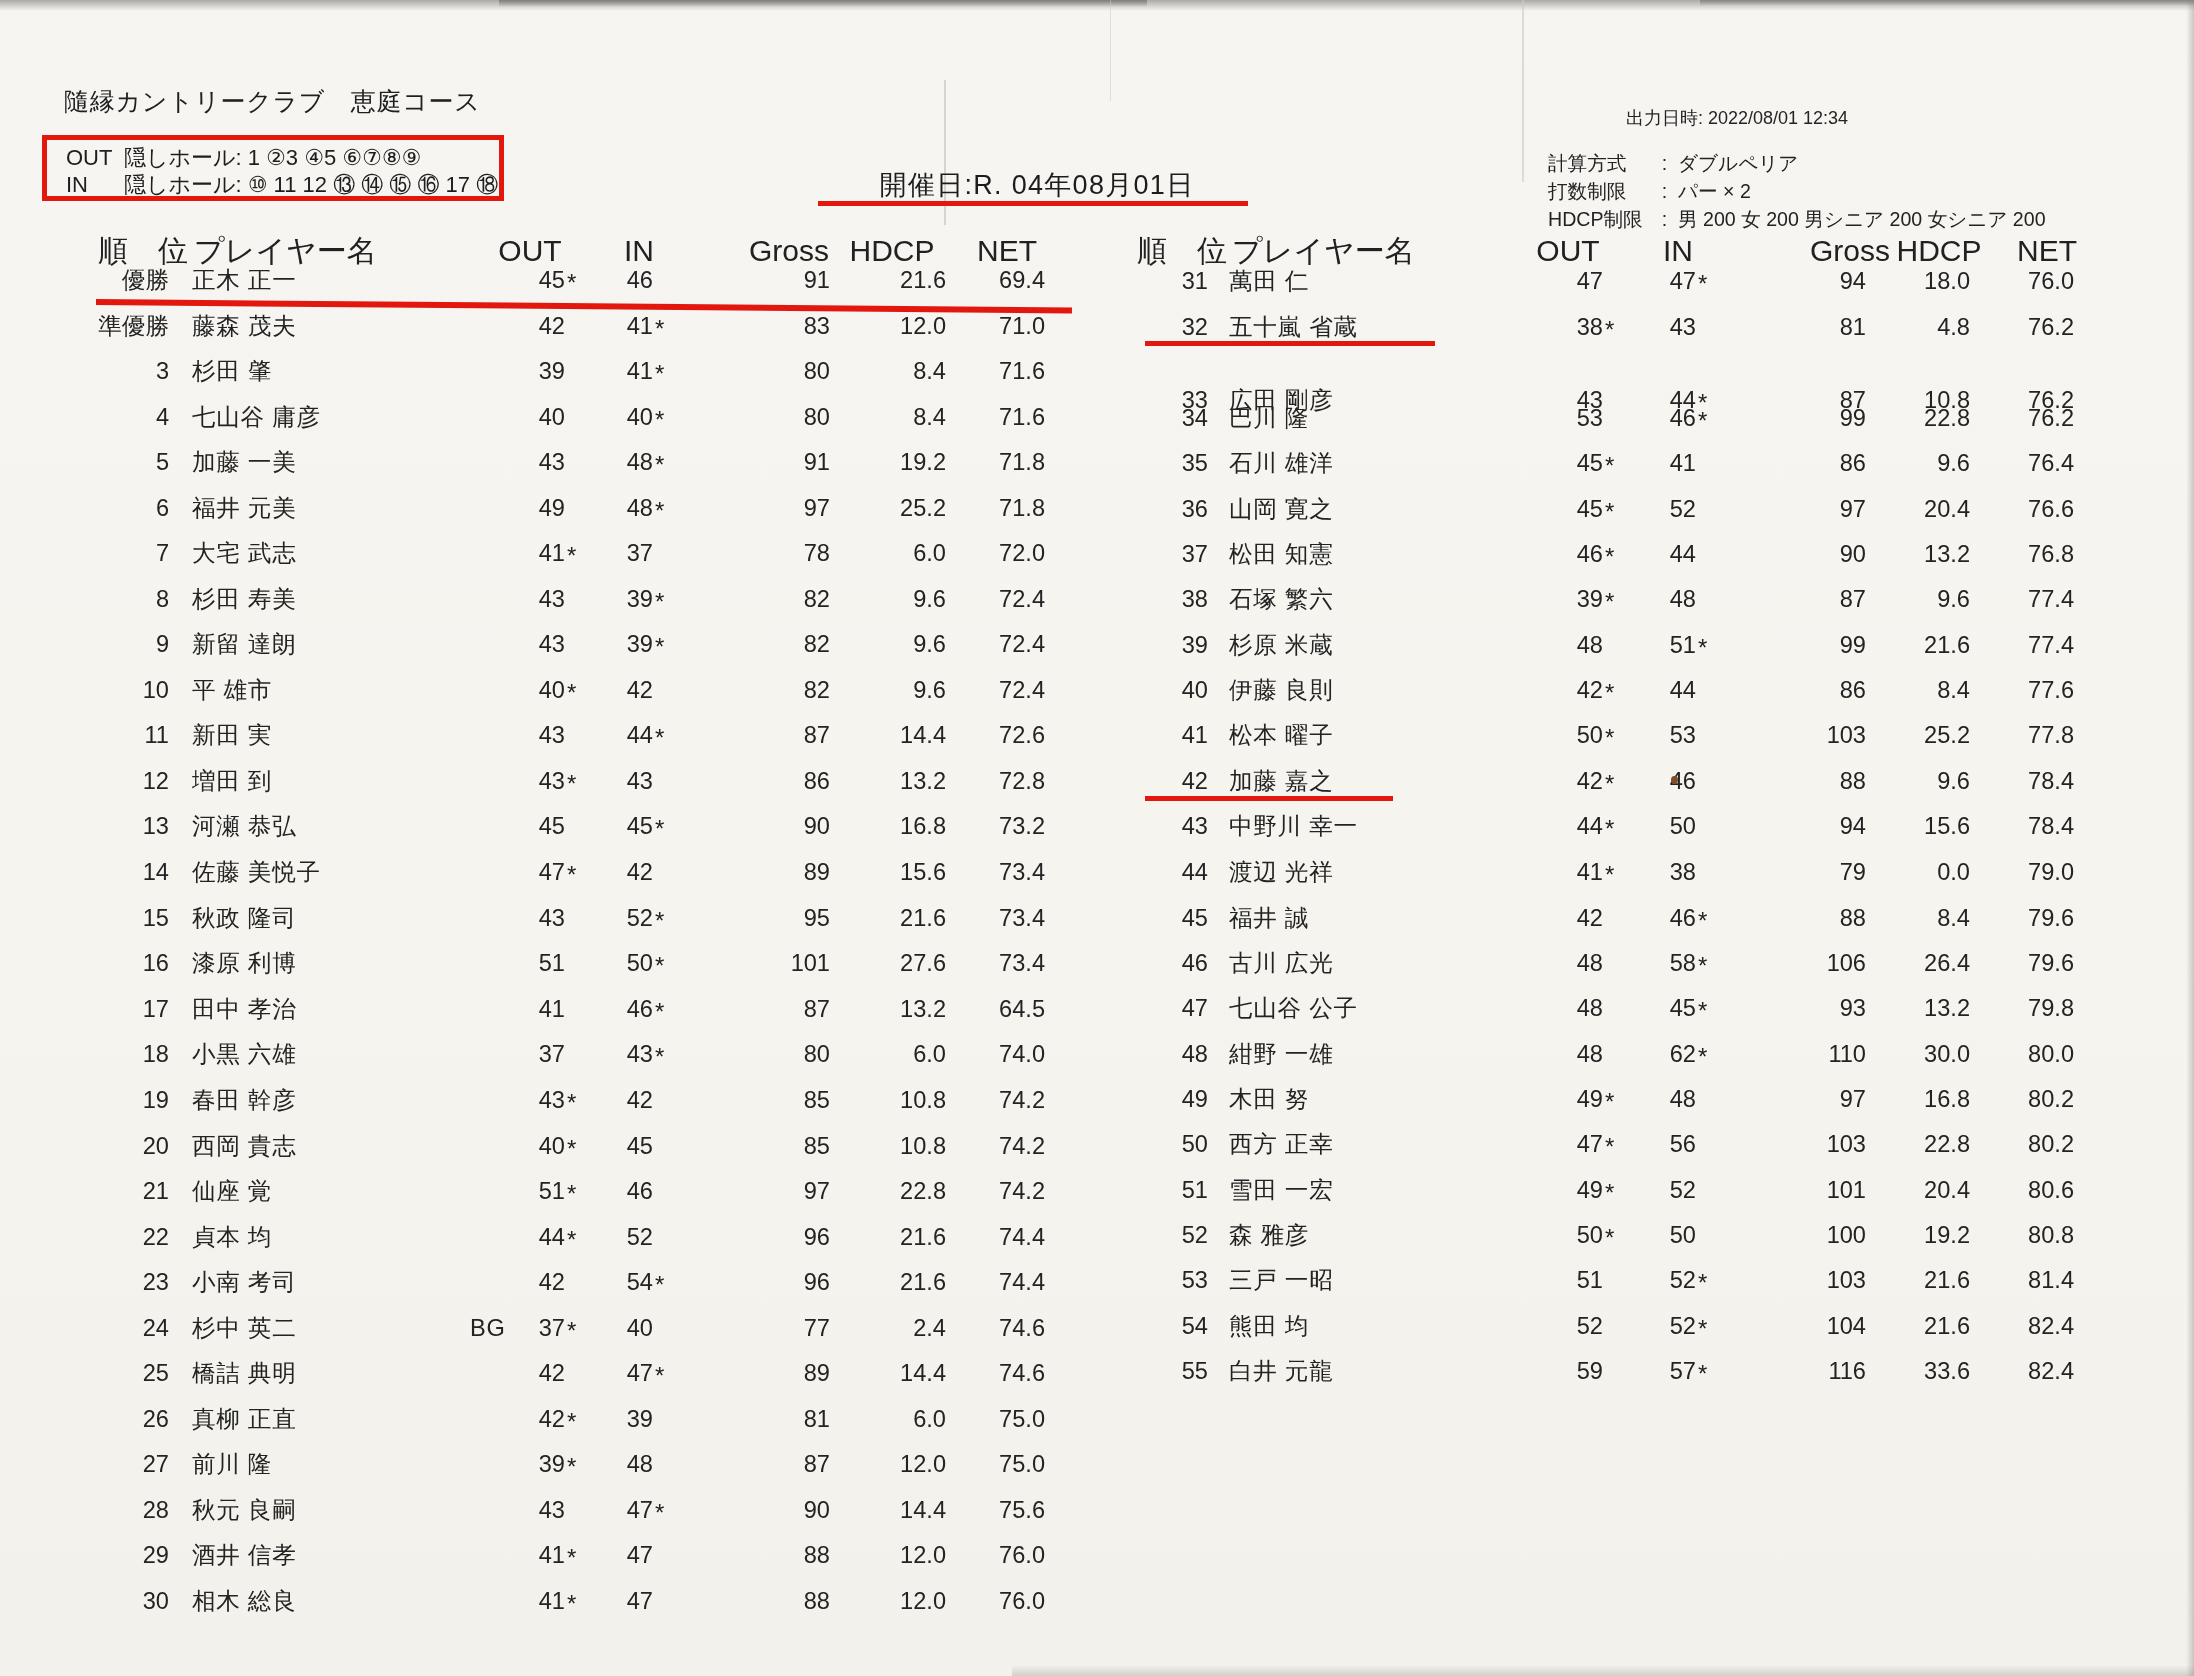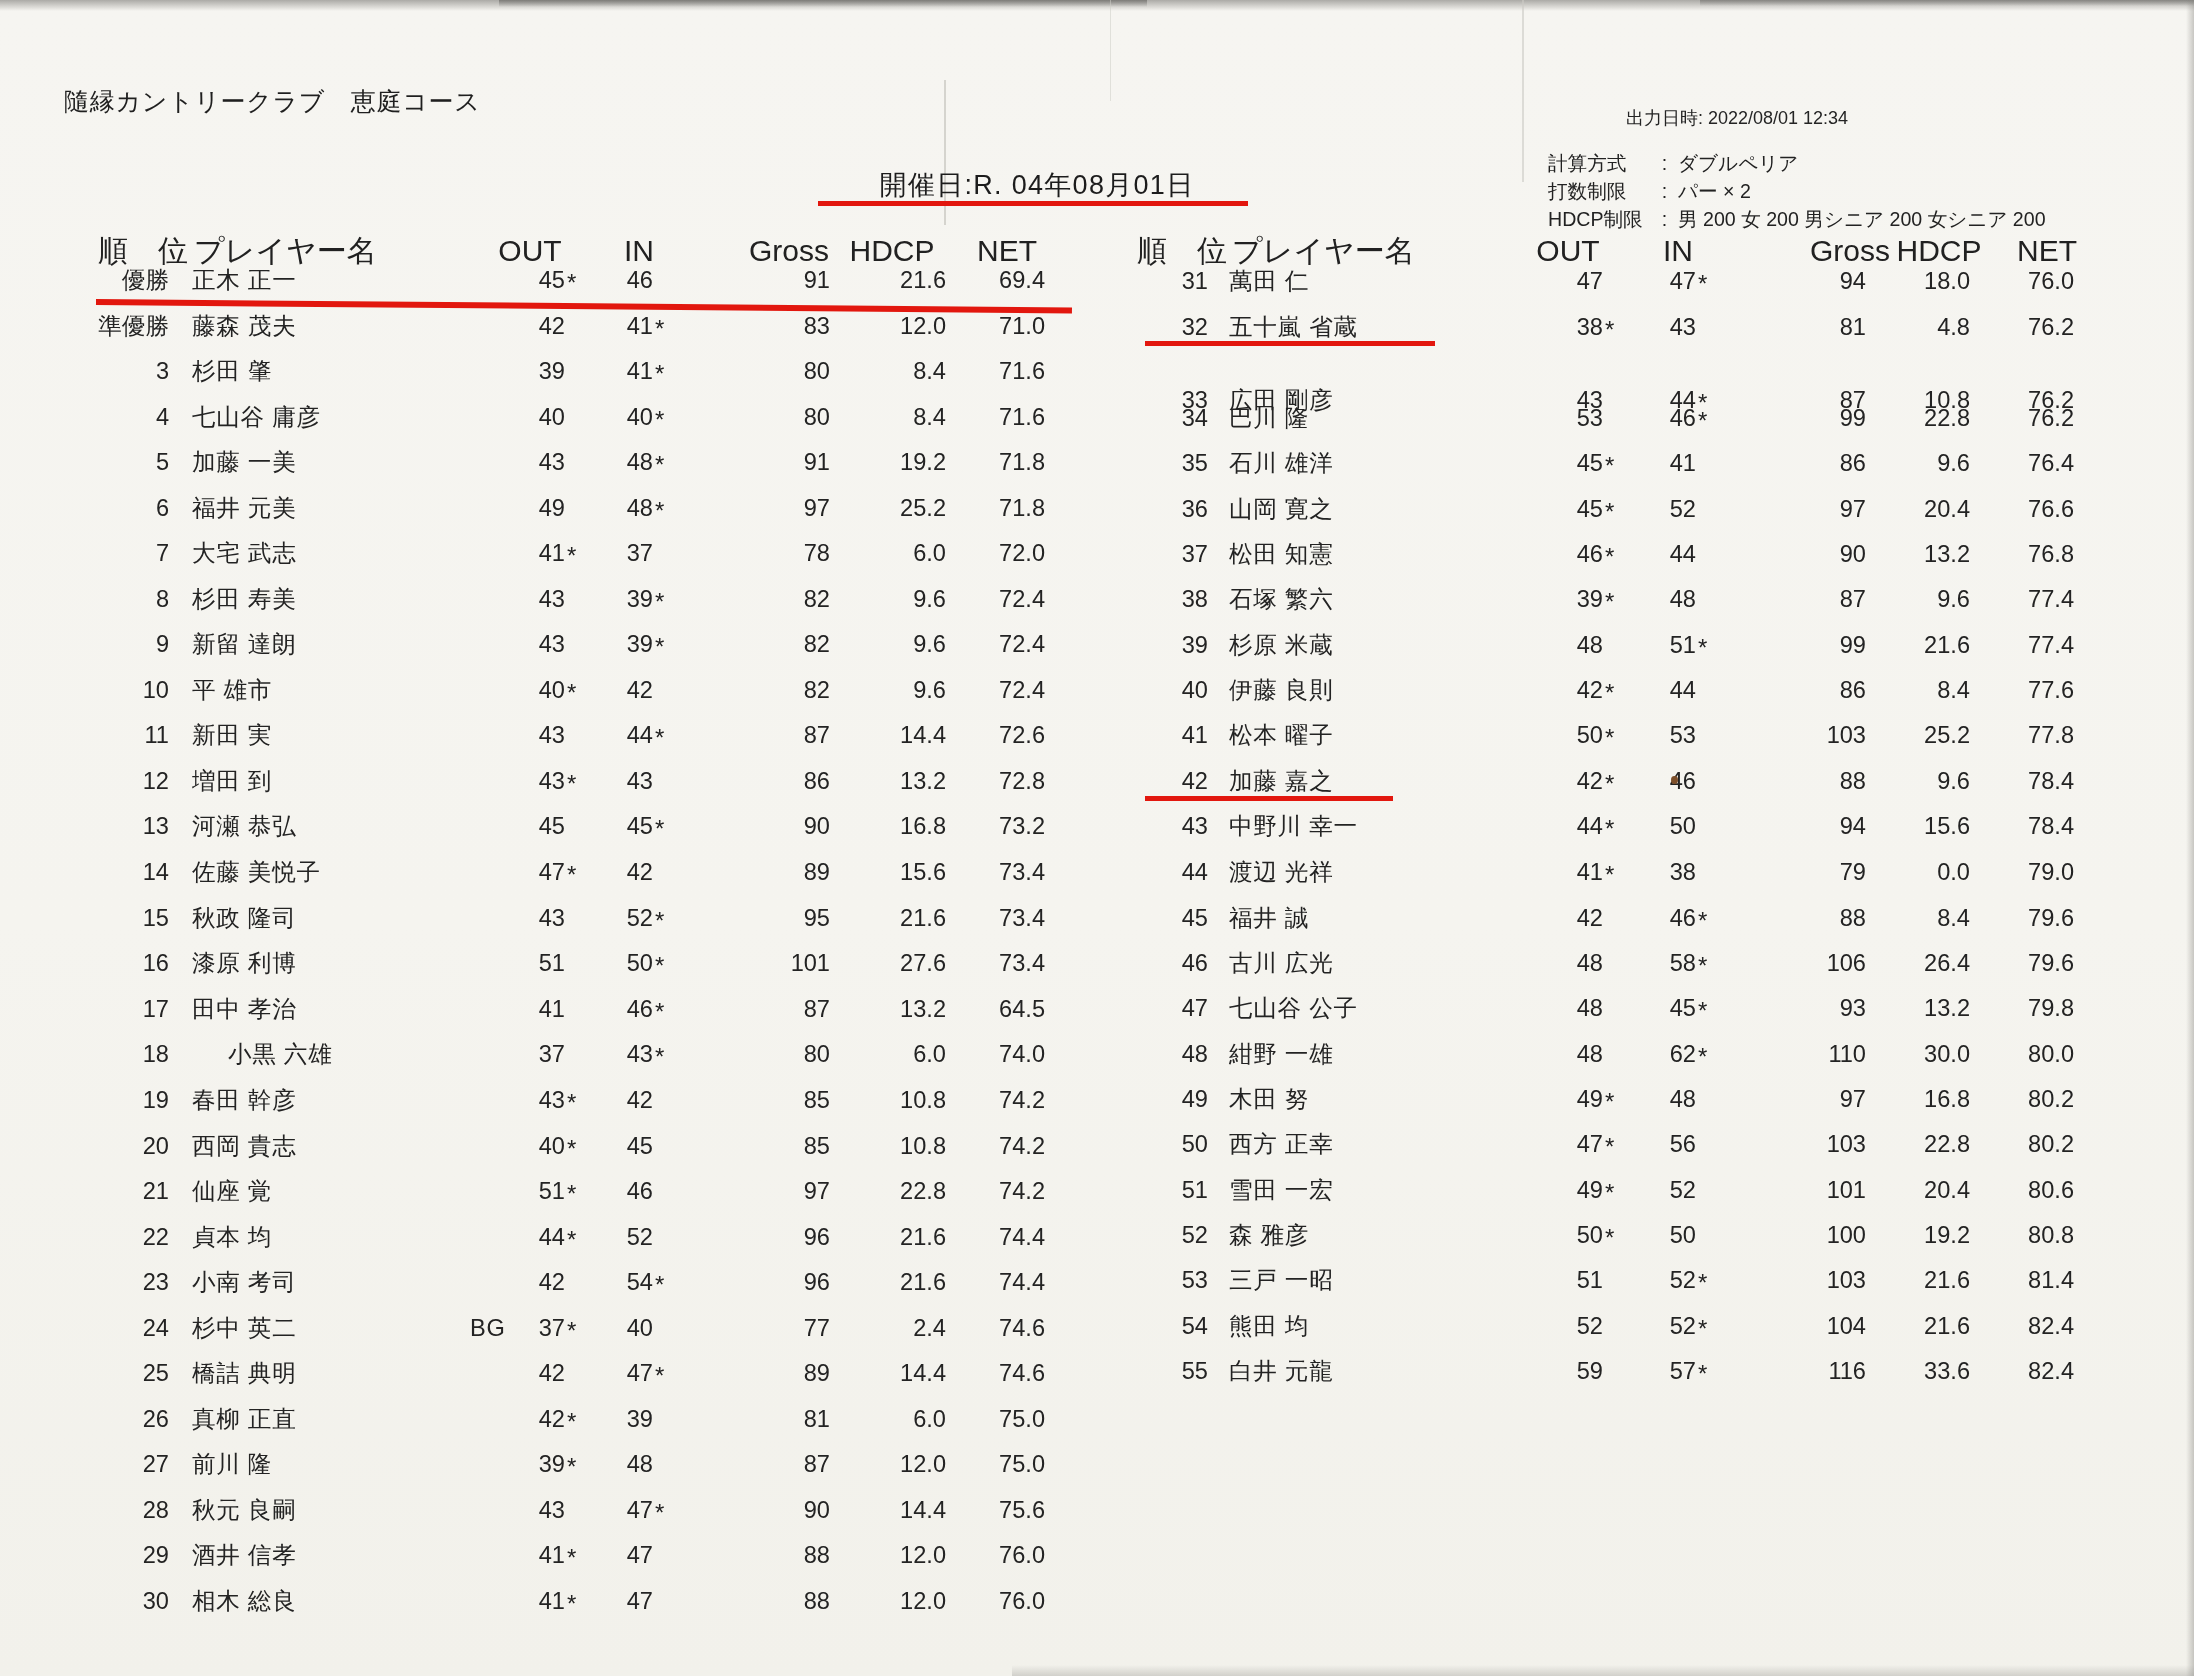--- a/index.html
+++ b/index.html
@@ -62,20 +62,28 @@
   <div class="abs edge-top-dark"></div>
   <div class="abs edge-top-dark2"></div>
   <div class="abs edge-right"></div>
   <div class="abs edge-bottom"></div>
   <div class="abs crease1"></div>
   <div class="abs crease2"></div>
   <div class="abs crease3"></div>
 
   <div class="abs club-name">隨縁カントリークラブ　恵庭コース</div>
 
+  <div class="abs holes-box">
+    <div class="holes-line hl1">
+      <span class="hl-label">OUT</span><span>隠しホール:  1  ②3  ④5  ⑥⑦⑧⑨</span>
+    </div>
+    <div class="holes-line hl2">
+      <span class="hl-label">IN</span><span>隠しホール:  ⑩ 11 12 ⑬ ⑭ ⑮ ⑯ 17 ⑱</span>
+    </div>
+  </div>
 
 
   <div class="abs event-date">開催日:R. 04年08月01日</div>
   <div class="abs date-underline"></div>
 
   <div class="abs output-datetime">出力日時:  2022/08/01  12:34</div>
 
   <div class="abs setting-line s1">
     <span class="s-label">計算方式</span><span class="s-colon">:</span><span>ダブルペリア</span>
   </div>
@@ -285,21 +293,21 @@
         <div class="cell num" style="left: 464px; width: 101px; text-align: right;">41</div>
         <div class="cell astslot" style="left: 567px; width: 23px;"></div>
         <div class="cell num" style="left: 552px; width: 101px; text-align: right;">46</div>
         <div class="cell astslot" style="left: 655px; width: 23px;"><span class="ast">*</span></div>
         <div class="cell num" style="left: 722px; width: 108px; text-align: right;">87</div>
         <div class="cell num" style="left: 838px; width: 108px; text-align: right;">13.2</div>
         <div class="cell num" style="left: 937px; width: 108px; text-align: right;">64.5</div>
       </div>
       <div class="row" style="top: 1039px;">
         <div class="cell num" style="left: 27px; width: 142px; text-align: right;">18</div>
-        <div class="cell name" style="left: 192px; width: 317px; margin-left: 36px;">小黒 六雄</div>
+        <div class="cell name" style="left: 192px; width: 317px;">小黒 六雄</div>
         <div class="cell num" style="left: 464px; width: 101px; text-align: right;">37</div>
         <div class="cell astslot" style="left: 567px; width: 23px;"></div>
         <div class="cell num" style="left: 552px; width: 101px; text-align: right;">43</div>
         <div class="cell astslot" style="left: 655px; width: 23px;"><span class="ast">*</span></div>
         <div class="cell num" style="left: 722px; width: 108px; text-align: right;">80</div>
         <div class="cell num" style="left: 838px; width: 108px; text-align: right;">6.0</div>
         <div class="cell num" style="left: 937px; width: 108px; text-align: right;">74.0</div>
       </div>
       <div class="row" style="top: 1085px;">
         <div class="cell num" style="left: 27px; width: 142px; text-align: right;">19</div>

